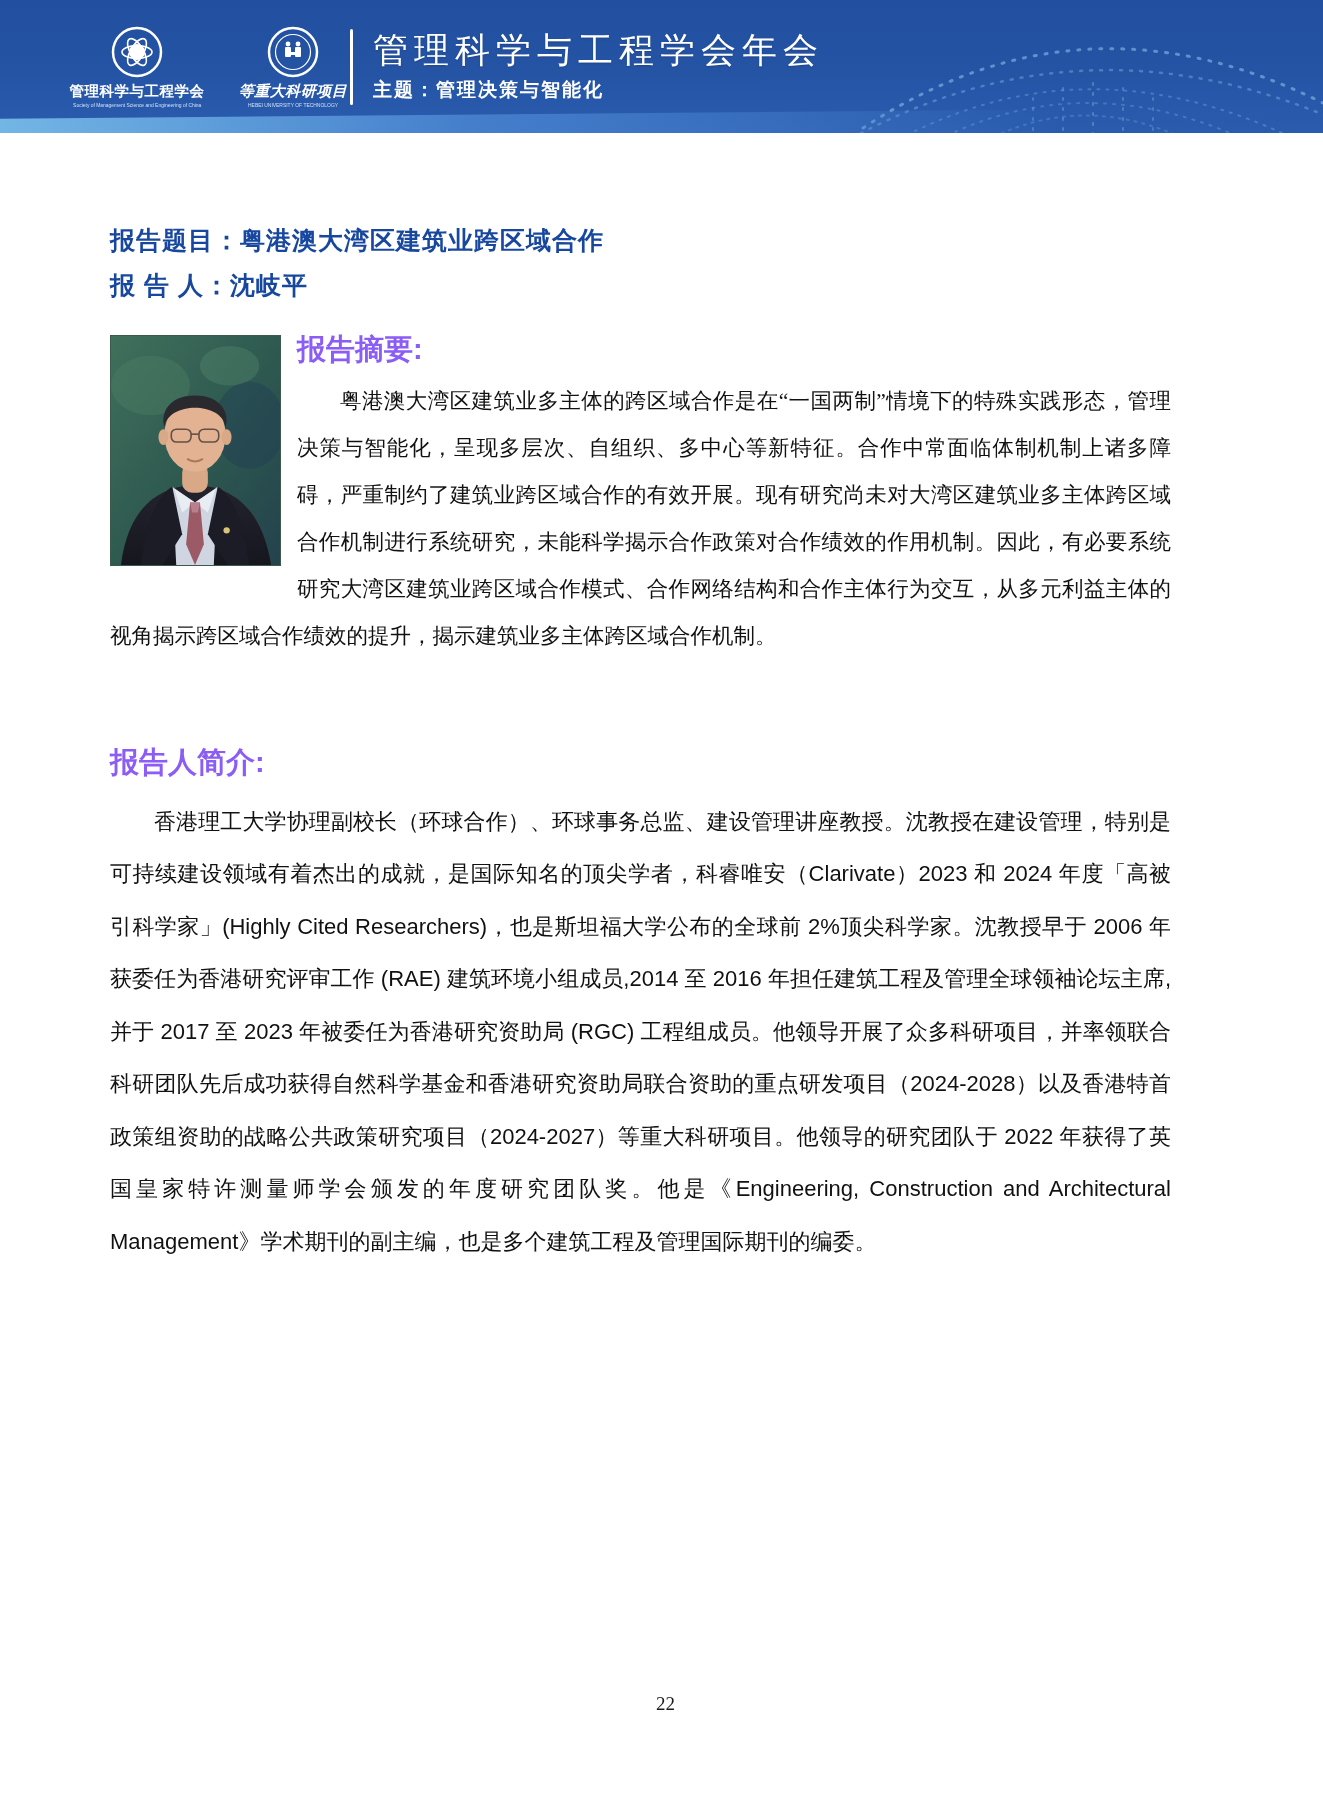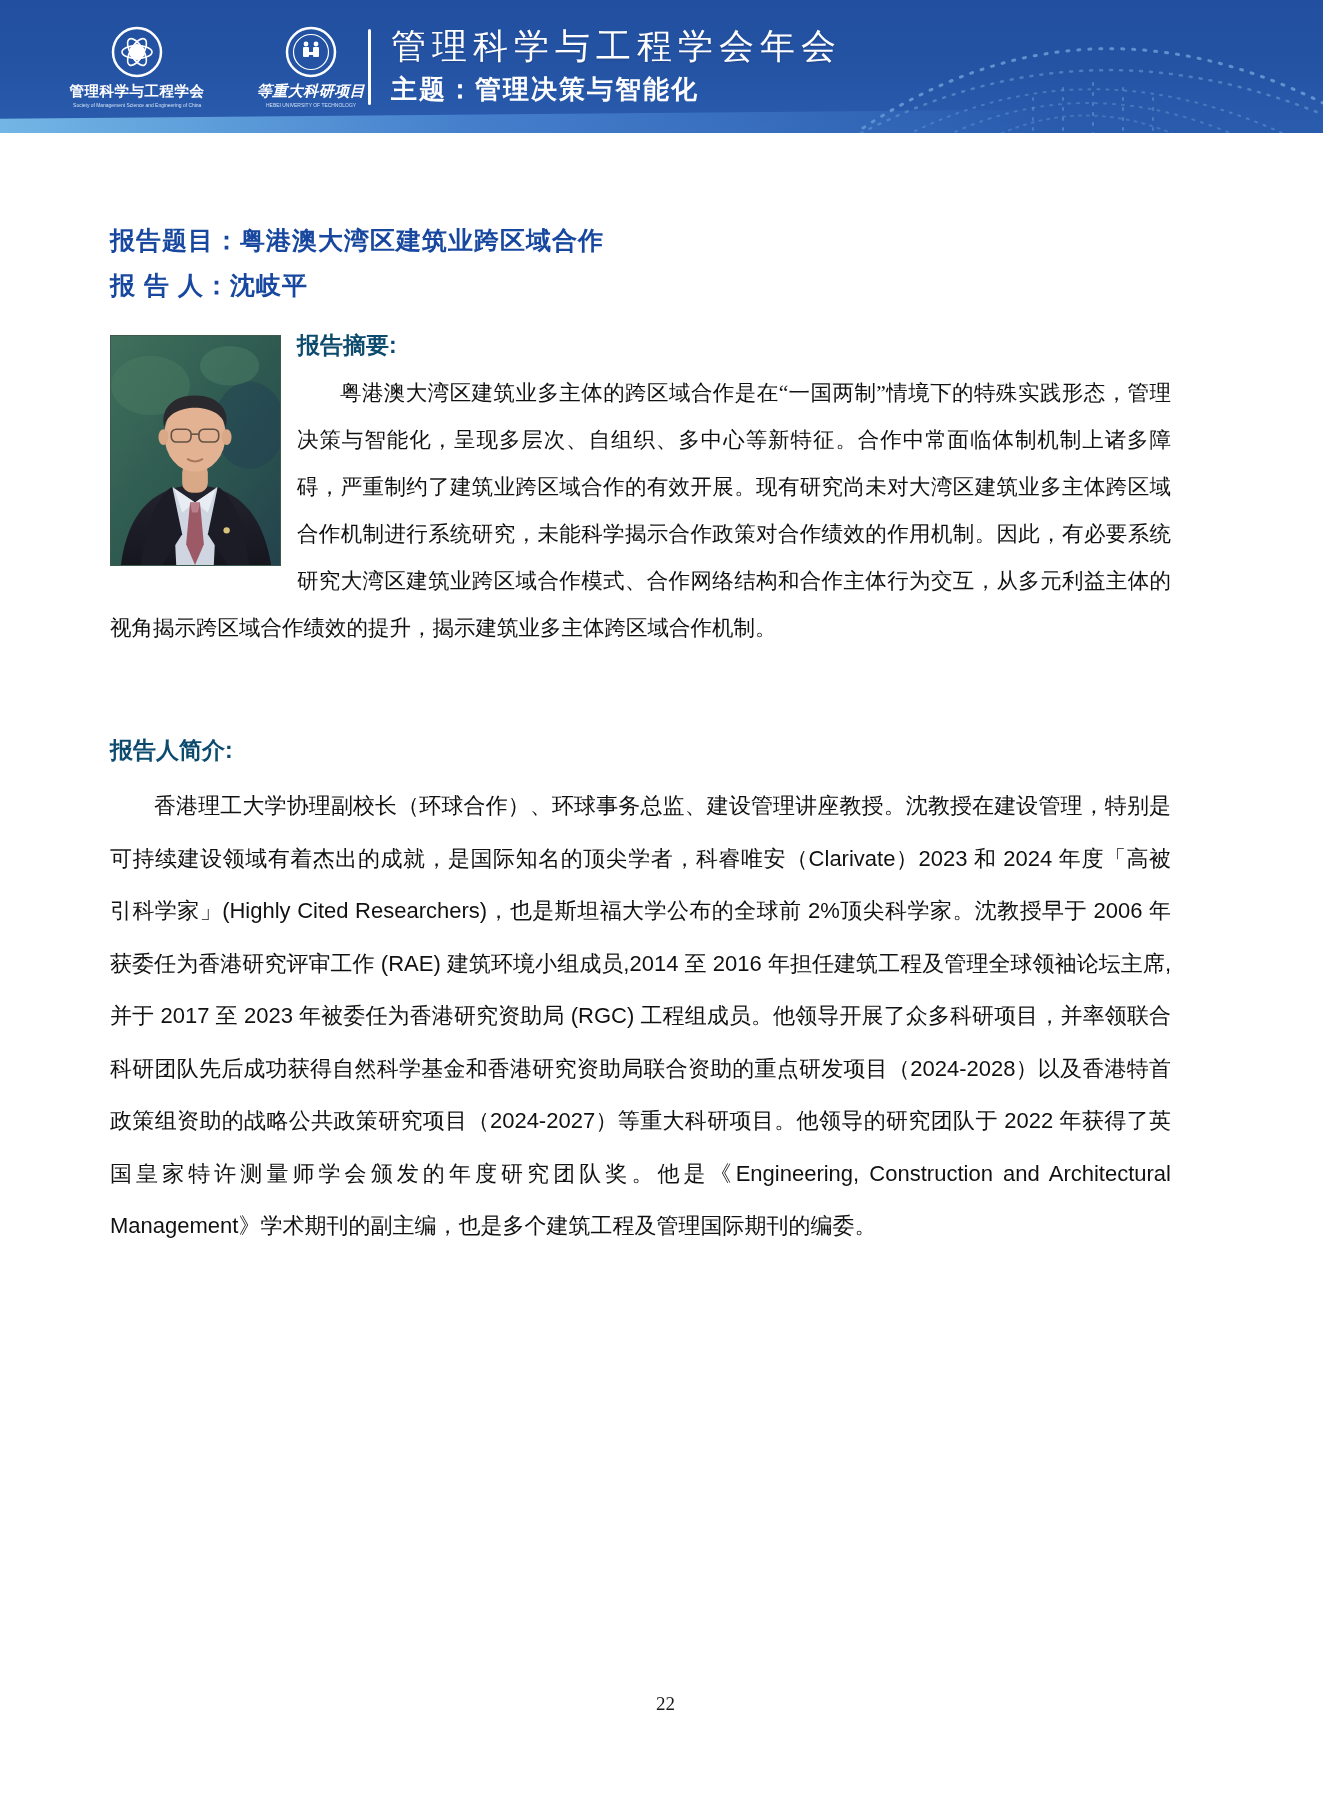--- a/index.html
+++ b/index.html
@@ -20,51 +20,51 @@
   }
   .banner-wedge{
     position:absolute;left:0;bottom:0;width:100%;height:26px;
     background:linear-gradient(90deg,#7fc6ef 0%,#4a86d2 35%,rgba(60,120,200,0) 80%);
     clip-path:polygon(0 45%,100% 0,100% 100%,0 100%);
     opacity:.85;
   }
   .globe{position:absolute;right:-40px;top:18px;opacity:.55;}
 
   .banner-inner{position:absolute;top:0;left:0;width:100%;height:100%;display:flex;align-items:center;}
-  .logos{display:flex;align-items:flex-start;gap:44px;margin-left:62px;}
+  .logos{display:flex;align-items:flex-start;gap:26px;margin-left:62px;}
   .logo{display:flex;flex-direction:column;align-items:center;width:150px;}
   .logo.small{width:110px;}
   .logo-emblem{width:52px;height:52px;}
   .logo-name{color:#fff;font-weight:bold;font-size:14.5px;margin-top:4px;white-space:nowrap;letter-spacing:.5px;}
   .logo-name.script{font-family:"Liberation Serif",serif;font-style:italic;font-size:15px;}
   .logo-sub{color:#cfe0f5;font-size:5.5px;margin-top:1px;white-space:nowrap;transform:scale(.9);}
   .divider{width:3px;height:76px;background:#ffffff;margin:0 20px 0 2px;border-radius:2px;align-self:center;}
   .banner-titles{display:flex;flex-direction:column;justify-content:center;}
   .banner-title{
     color:#ffffff;font-size:35px;font-weight:400;letter-spacing:6px;line-height:1.15;
     text-shadow:0 1px 2px rgba(0,0,0,.18);white-space:nowrap;
   }
   .banner-subtitle{
-    color:#ffffff;font-size:26px;font-weight:bold;letter-spacing:2px;margin-top:6px;white-space:nowrap;
+    color:#ffffff;font-size:19px;font-weight:bold;letter-spacing:2px;margin-top:6px;white-space:nowrap;
   }
 
   
   .content{position:absolute;top:133px;left:0;width:1323px;padding:92px 152px 0 110px;box-sizing:border-box;}
   .report-title,.report-speaker{
     color:#17479e;font-weight:bold;font-size:25px;line-height:1.25;letter-spacing:1px;
   }
   .report-speaker{margin-top:14px;}
 
   .abstract-block{margin-top:29px;}
   .speaker-photo{
     float:left;width:171px;height:231px;margin:4px 16px 6px 0;
     border:1px solid #3a5a4a;box-sizing:border-box;background:#2e5446;
   }
   .speaker-photo svg{display:block;width:100%;height:100%;}
-  .section-label{color:#0c4a6e;font-weight:bold;font-size:23px;line-height:1.3;margin-top:28px;}
+  .section-label{color:#8b5cf6;font-weight:bold;font-size:29px;line-height:1.3;margin-top:28px;}
   .abstract-text{
     margin:10px 0 0 0;
     font-size:21.5px;color:#111;line-height:47px;
     text-align:justify;text-indent:2em;
     font-family:"Liberation Serif",serif;
   }
 
   .bio-block{clear:both;margin-top:84px;}
   .bio-text{
     margin:14px 0 0 0;

